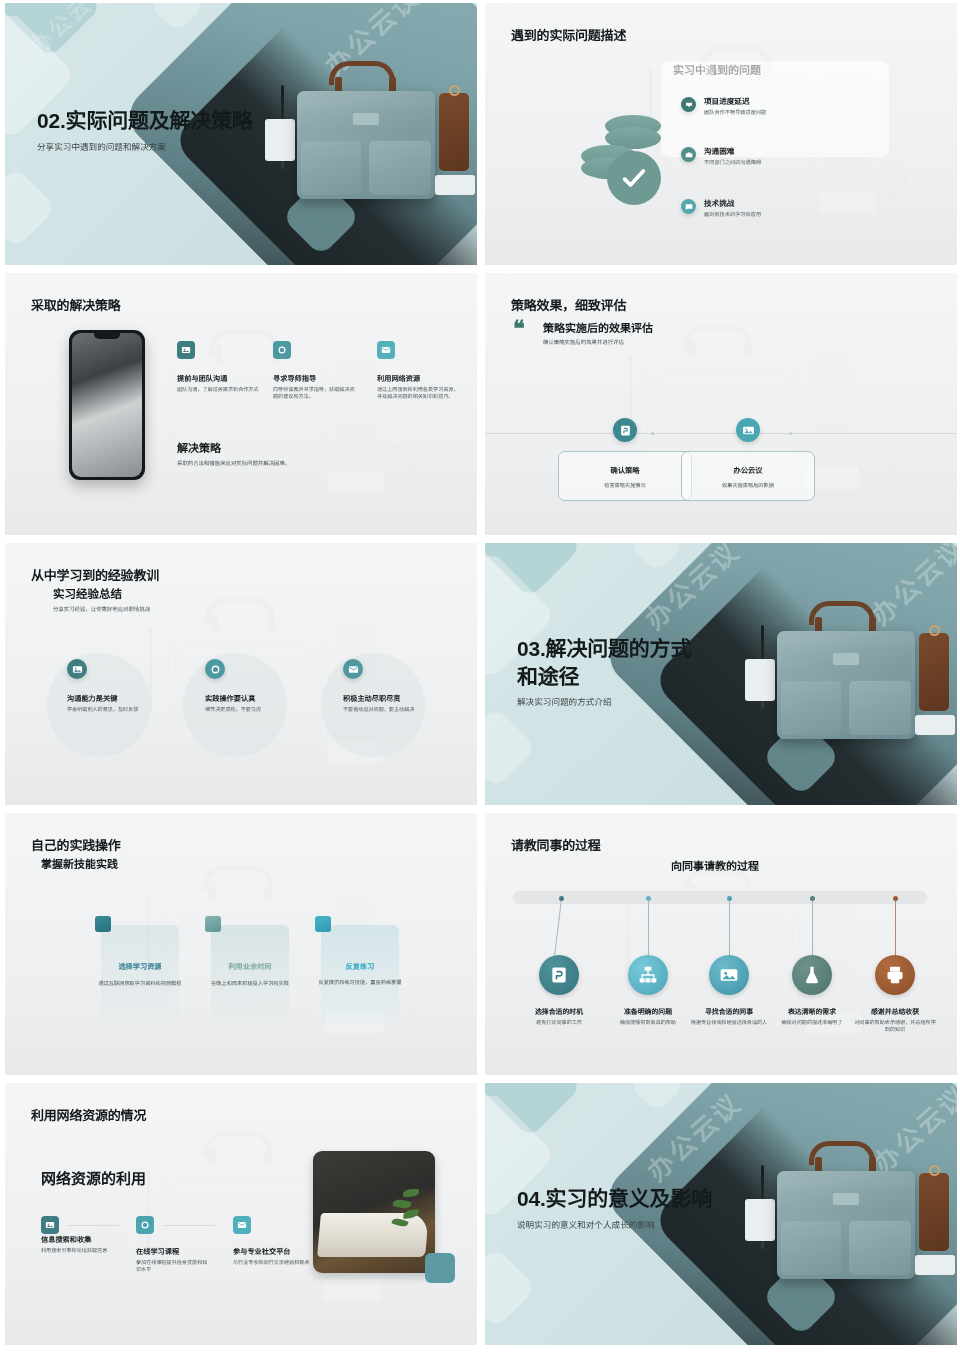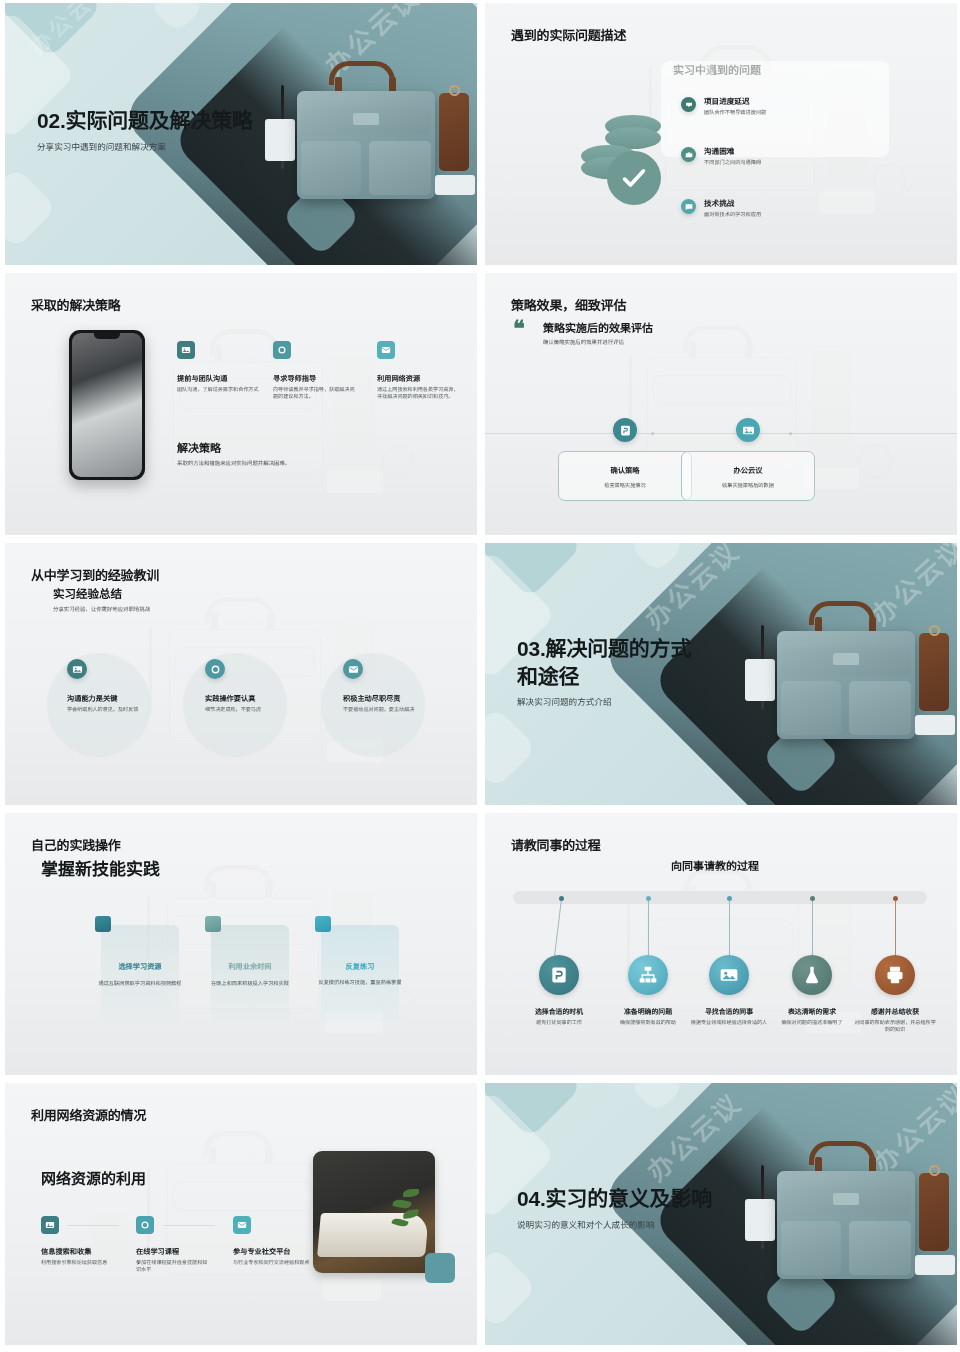--- a/index.html
+++ b/index.html
@@ -431,21 +431,21 @@
       <div class="gstrap" style="left:120px;top:16px;height:26px;"></div>
       <div class="gbody" style="left:22px;top:32px;width:152px;height:112px;"></div>
       <div class="gbody" style="left:28px;top:50px;width:140px;height:30px;"></div>
       <div class="gphone" style="left:188px;top:26px;width:40px;height:110px;"></div>
       <div class="gpen" style="left:2px;top:30px;height:86px;"></div>
       <div class="gpaper" style="left:180px;top:146px;width:58px;height:22px;"></div>
       <div class="gclock" style="left:236px;top:122px;width:34px;height:34px;"></div>
     </div>
 
     <div class="title">自己的实践操作</div>
-    <div class="sub" style="left:36px;top:42px;font-size:17px;">掌握新技能实践</div>
+    <div class="sub" style="left:36px;top:42px;font-size:11px;">掌握新技能实践</div>
 
     <div class="col" style="left:96px;top:112px;background:linear-gradient(180deg,rgba(198,219,221,.45),rgba(226,236,237,.25));"></div>
     <div class="col" style="left:206px;top:112px;background:linear-gradient(180deg,rgba(186,212,212,.45),rgba(224,236,236,.25));"></div>
     <div class="col" style="left:316px;top:112px;background:linear-gradient(180deg,rgba(178,216,223,.45),rgba(222,238,241,.25));"></div>
 
     <div class="knob" style="left:90px;top:103px;background:linear-gradient(160deg,#3b8b9b,#27707f);"></div>
     <div class="knob" style="left:200px;top:103px;background:linear-gradient(160deg,#86b3b0,#5d9794);"></div>
     <div class="knob" style="left:310px;top:103px;background:linear-gradient(160deg,#49b3c8,#2f9ab1);"></div>
 
     <div class="ct" style="left:90px;top:148px;">
@@ -577,21 +577,21 @@
     <div class="conn" style="left:158px;top:142px;width:52px;"></div>
 
     <div class="item" style="left:36px;top:133px;width:72px;">
       <span class="icon-sq ico" style="width:18px;height:18px;background:#3f7d84;">
         <svg width="10" height="10" viewBox="0 0 24 24" fill="#fff">
             <rect x="2" y="5" width="20" height="14" rx="2"></rect>
             <circle cx="8" cy="10" r="1.6" fill="#3f7d84"></circle>
             <path d="M4 17l5-5 4 4 3-3 4 4z" fill="#3f7d84"></path>
           </svg>
       </span>
-      <div class="i-h" style="margin-top:12px;">信息搜索和收集</div>
+      <div class="i-h" style="">信息搜索和收集</div>
       <div class="i-d">利用搜索引擎和论坛获取信息</div>
     </div>
 
     <div class="item" style="left:131px;top:133px;width:76px;">
       <span class="icon-sq ico" style="width:18px;height:18px;background:#4aa3ae;">
         <svg width="10" height="10" viewBox="0 0 24 24" fill="none" stroke="#fff" stroke-width="3">
             <circle cx="12" cy="12" r="7"></circle>
           </svg>
       </span>
       <div class="i-h" style="margin-top:12px;">在线学习课程</div>

